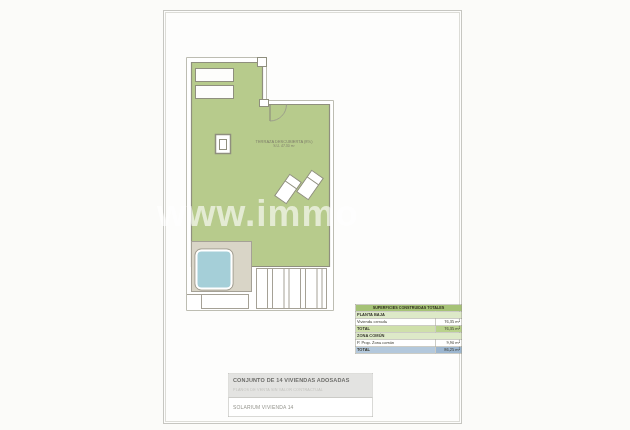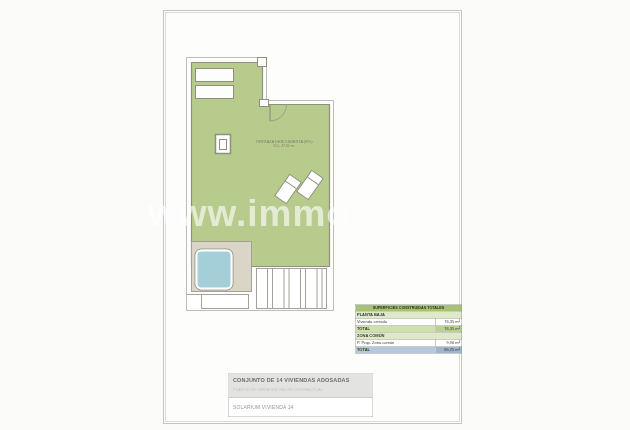--- a/index.html
+++ b/index.html
@@ -10,21 +10,21 @@
   }
   .sheet-frame{
     position:absolute;left:163px;top:10px;width:297px;height:412px;
     border:1px solid #c6c6c1;background:#fdfdfc;
   }
   .sheet-frame-inner{
     position:absolute;inset:1px;border:1px solid #dcdcd7;
   }
   .plan-svg{position:absolute;left:0;top:0;}
   .watermark{
-    position:absolute;left:148px;top:193px;width:340px;
+    position:absolute;left:157px;top:193px;width:340px;
     font-size:37px;font-weight:bold;letter-spacing:1px;
     color:rgba(255,255,255,0.62);white-space:nowrap;
   }
   .room-label{
     position:absolute;left:234px;top:139px;width:200px;
     transform:scale(.5);transform-origin:0 0;
     text-align:center;color:#80806c;line-height:1.15;
   }
   .room-label .l1{font-size:8px;}
   .room-label .l2{font-size:7px;}

